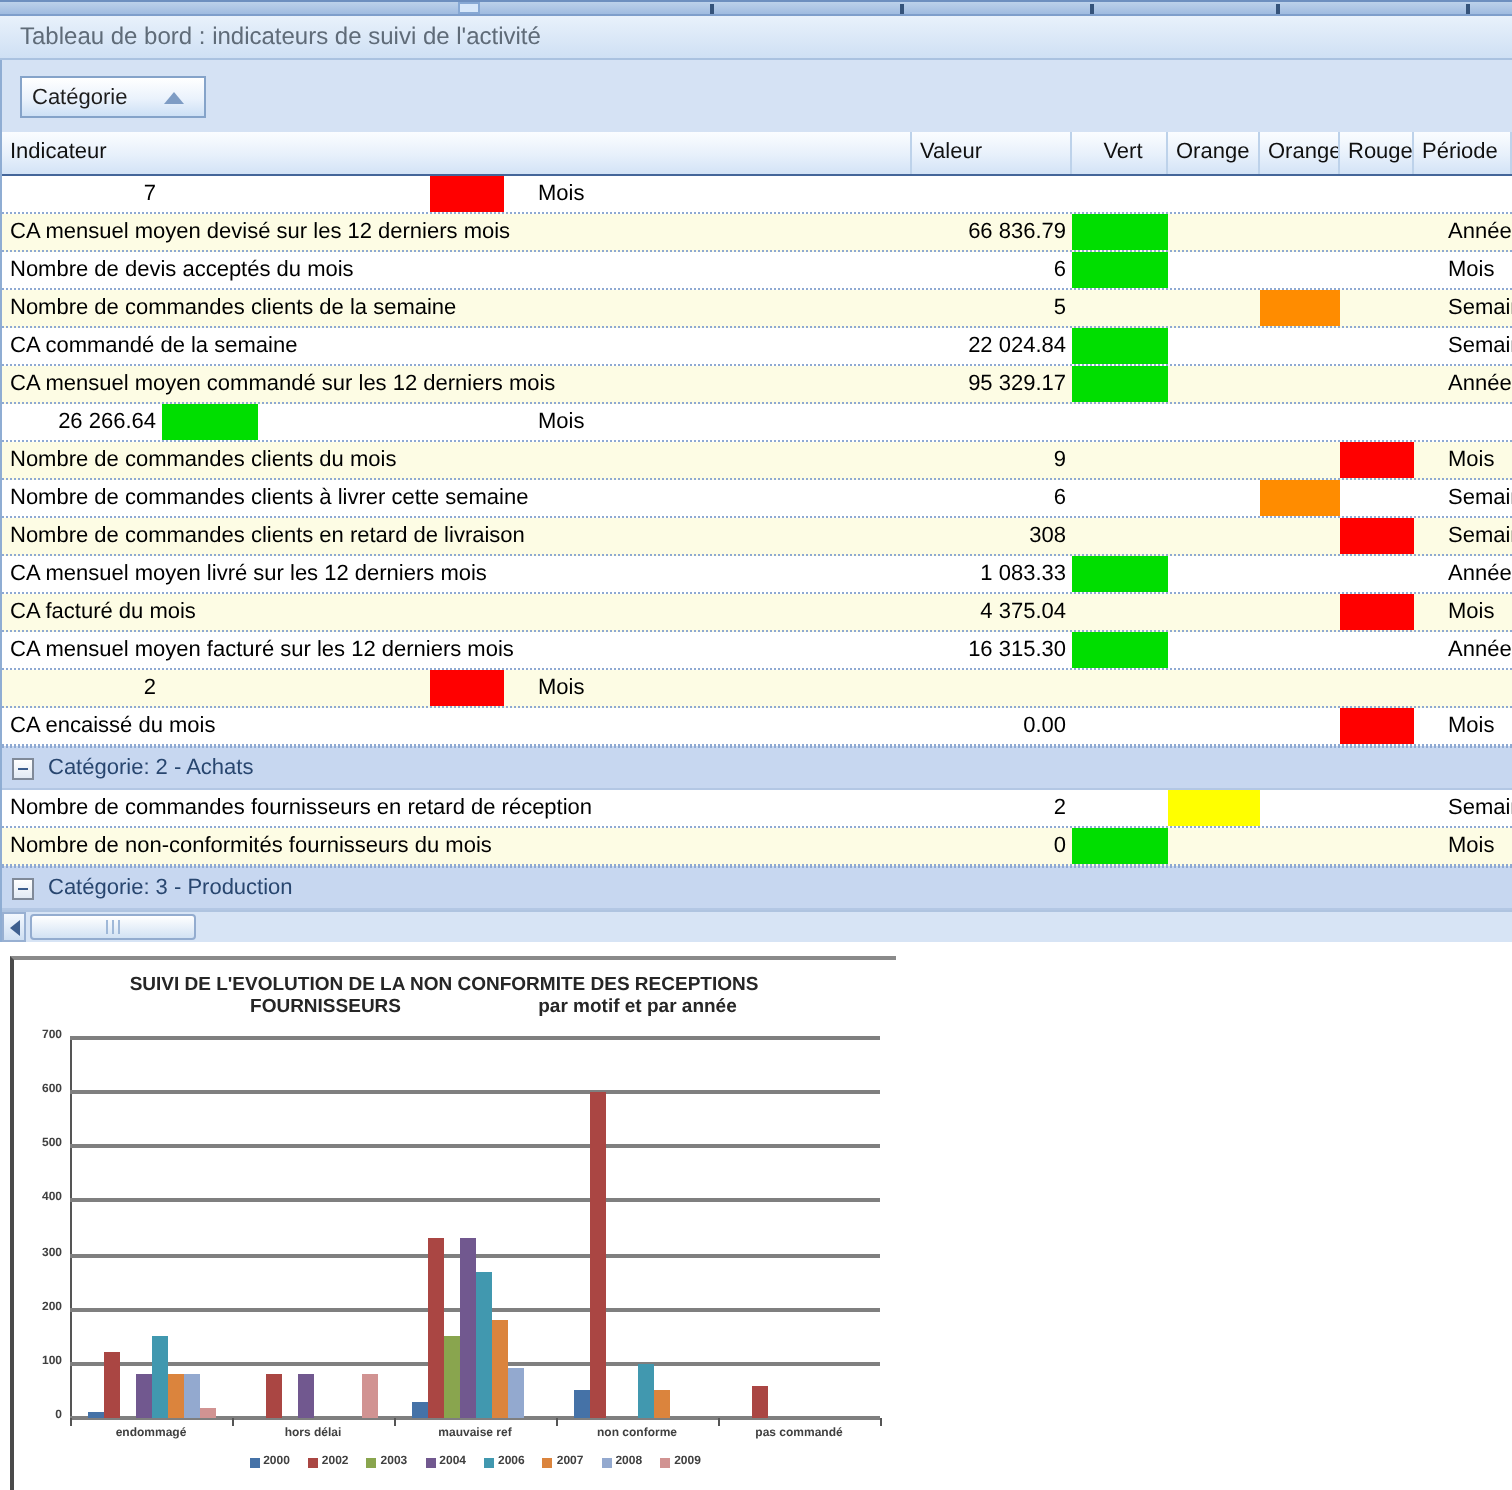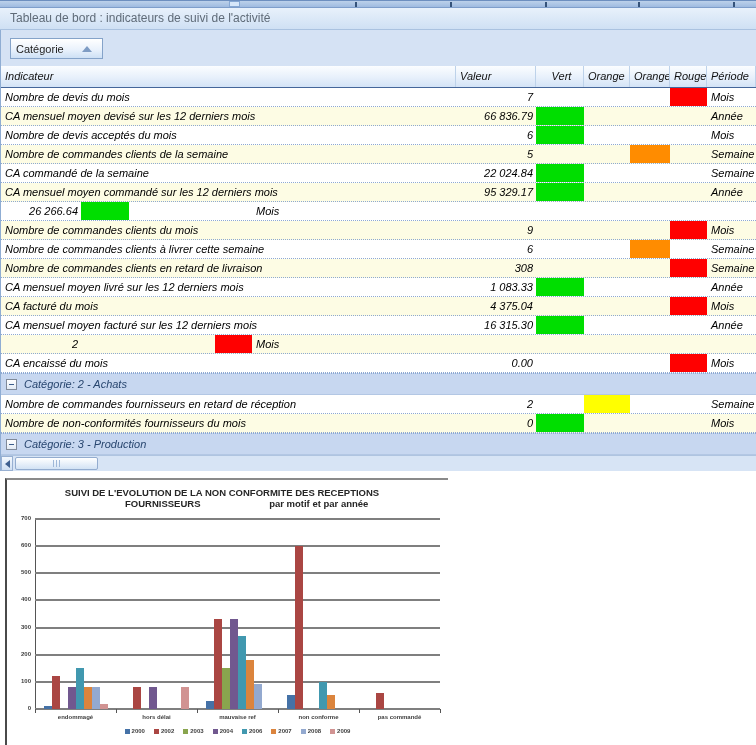--- a/index.html
+++ b/index.html
@@ -20,35 +20,35 @@
 
   
   .groupbar { height:36px; background:#d5e2f4; position:relative; border-left:1px solid #8fadd3; }
   .cat-btn { position:absolute; left:9px; top:8px; width:93px; height:21px;
              background:linear-gradient(#ffffff,#eaf2fc 55%,#cde0f5);
              border:1px solid #85a3c9; display:flex; align-items:center; font-size:11px; color:#1d1d1d; }
   .cat-btn .lbl { padding-left:5px; flex:1; }
   .cat-btn .tri { width:0; height:0; border-left:5px solid transparent; border-right:5px solid transparent;
                   border-bottom:6px solid #7e9cc4; margin-right:10px; }
 
-  .gridwrap { border-left:1px solid #8fadd3;font-style:italic; }
+  .gridwrap { border-left:1px solid #8fadd3; }
 
   
   .thead { height:22px; display:flex; border-bottom:1px solid #44669a;
            background:linear-gradient(#fbfdff,#e7f0fb 55%,#d3e3f6); }
   .hcell { font-size:11px; color:#111; line-height:21px; padding-left:4px;
            border-right:1px solid #bdd2ea; overflow:hidden; white-space:nowrap; }
 
   
   .row { height:19px; display:flex; border-bottom:1px dotted #8ea9d2; background:#fff; }
   .row.odd { background:#fdfce4; }
   .cell { font-size:11px; color:#000; line-height:18px; overflow:hidden; white-space:nowrap; }
   .c-label { padding-left:4px; }
   .c-val   { text-align:right; padding-right:3px; }
-  .c-per   { padding-left:4px; }
+  .c-per   { padding-left:17px; }
   .c-color { position:relative; }
   .sblock  { position:absolute; left:0; top:0; width:100%; height:18px; }
 
   
   .grow { height:22px; background:#c7d7f0; border-top:1px dotted #8ea9d2; border-bottom:1px solid #b3c7e4;
           display:flex; align-items:center; font-size:11px; color:#28466f; }
   .minusbox { width:11px; height:11px; margin:0 7px 0 5px; background:linear-gradient(#ffffff,#e2eaf4);
               border:1px solid #808a99; position:relative; }
   .minusbox::after { content:""; position:absolute; left:2px; top:4px; width:5px; height:1px; background:#3c5d8c; }
 
@@ -111,21 +111,20 @@
         <div class="hcell" style="width: 455px;">Indicateur</div>
         <div class="hcell" style="width: 80px;">Valeur</div>
         <div class="hcell" style="width: 48px; text-align: center;">Vert</div>
         <div class="hcell" style="width: 46px;">Orange</div>
         <div class="hcell" style="width: 40px;">Orange</div>
         <div class="hcell" style="width: 37px;">Rouge</div>
         <div class="hcell" style="width: 49px;">Période</div>
       </div>
     <div id="tbody">
         <div class="row">
-          <div class="cell c-label" style="width: 455px;">Nombre de devis du mois</div>
           <div class="cell c-val" style="width: 80px;">7</div>
           <div class="cell c-color" style="width: 48px;"></div>
           <div class="cell c-color" style="width: 46px;"></div>
           <div class="cell c-color" style="width: 40px;"></div>
           <div class="cell c-color" style="width: 37px;">
             <div class="sblock" style="background: rgb(255, 0, 0);"></div>
           </div>
           <div class="cell c-per" style="width: 49px;">Mois</div>
         </div>
         <div class="row odd">

